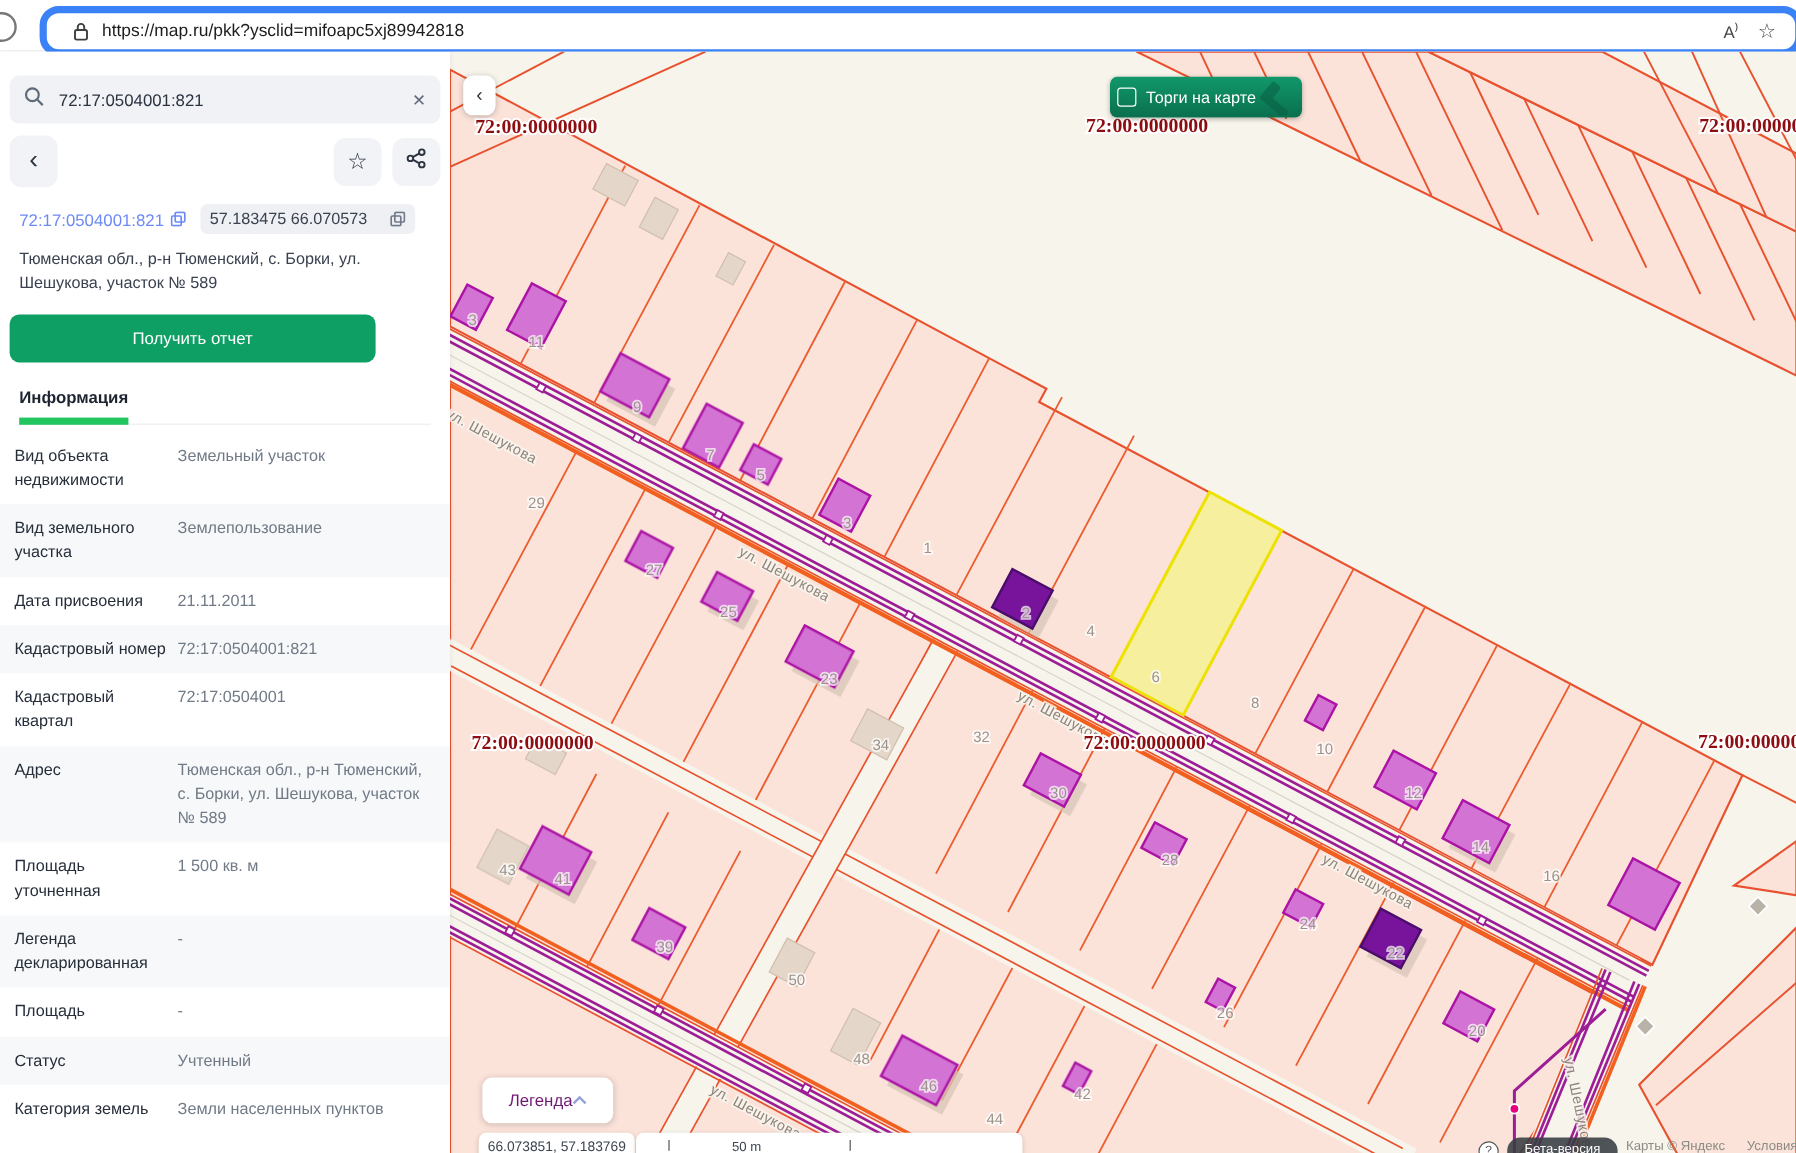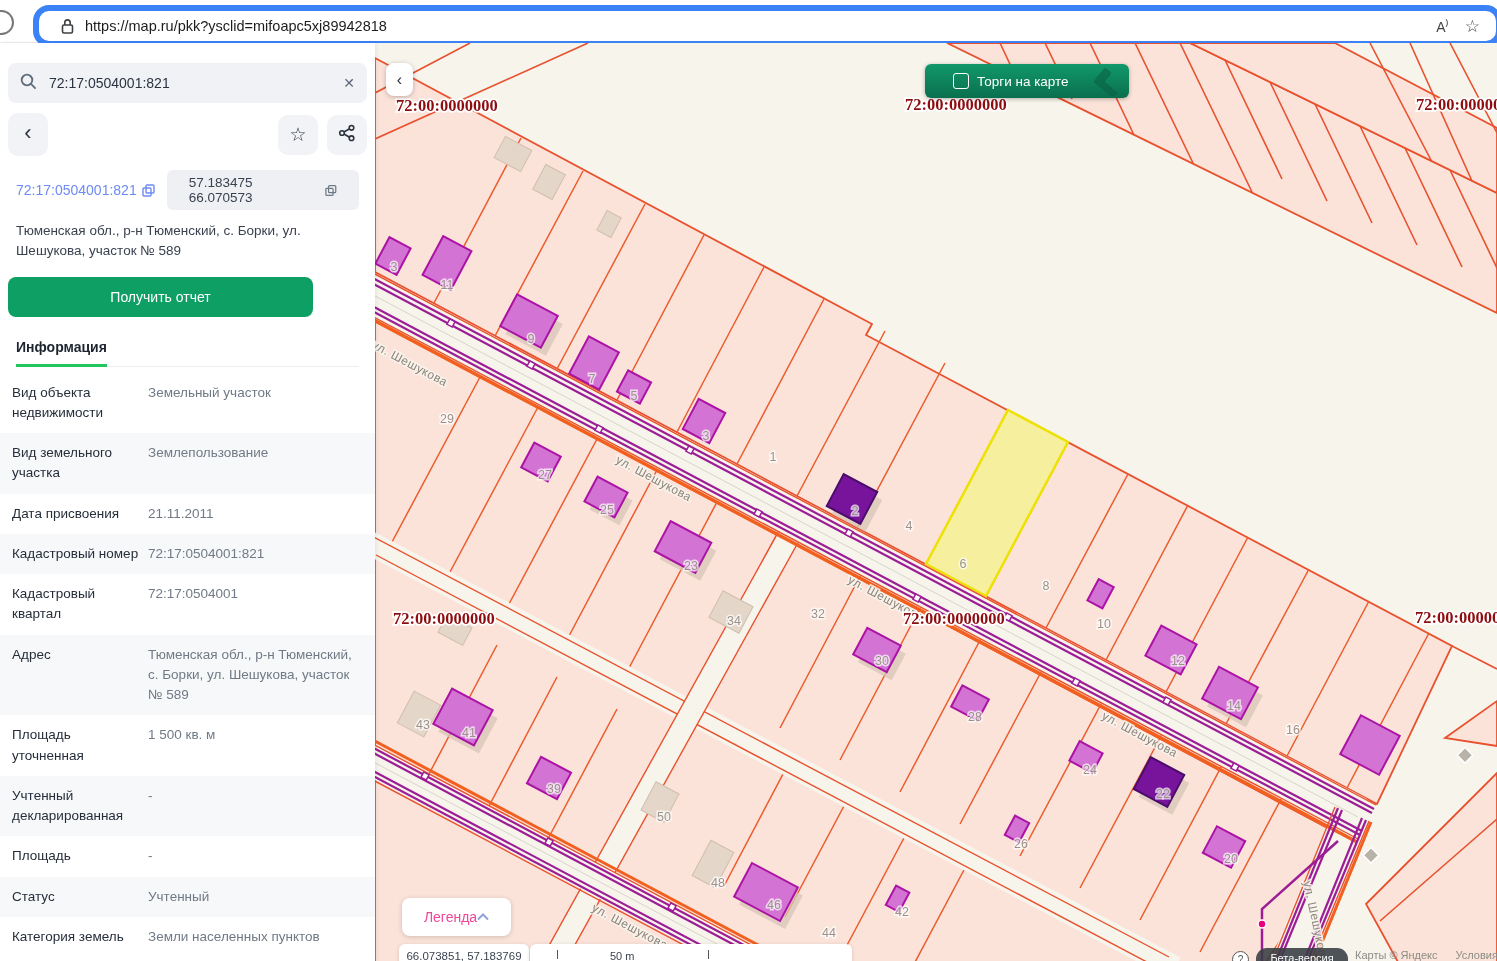--- a/index.html
+++ b/index.html
@@ -23,36 +23,36 @@
   .clear-x{color:#5f6a7a;font-size:14px;cursor:pointer;}
   .actions{margin:10px 8px 0;display:flex;align-items:center;}
   .sq-btn{width:40px;height:40px;background:#f2f3f6;border-radius:10px;display:flex;align-items:center;justify-content:center;color:#2c3440;cursor:pointer;}
   .back-btn{font-size:22px;line-height:1;padding-bottom:3px;}
   .actions .spacer{flex:1;}
   .actions .sq-btn + .sq-btn{margin-left:9px;}
   .star-glyph{font-size:19px;}
   .obj-title{margin:22px 16px 0;font-size:15.5px;font-weight:700;color:#1d2430;}
   .chips{margin:14px 16px 0;display:flex;align-items:center;gap:12px;}
   .cad-link{display:flex;align-items:center;gap:5px;color:#6d8af5;font-size:14px;cursor:pointer;}
-  .coord-chip{display:flex;align-items:center;gap:19px;background:#eef0f4;border-radius:6px;padding:5px 22px;font-size:13.5px;color:#3a4250;}
+  .coord-chip{display:flex;align-items:center;gap:19px;background:#eef0f4;border-radius:6px;padding:5px 8px;font-size:13.5px;color:#3a4250;}
   .address{margin:11px 16px 0;font-size:13.5px;color:#3a4250;line-height:1.5;}
   .report-btn{margin:15px 8px 0;width:305px;height:40px;background:#0e9f64;border:none;border-radius:8px;color:#fff;font:14px "Liberation Sans",sans-serif;cursor:pointer;}
   .tab-row{margin:21px 16px 0;border-bottom:1px solid #eceef2;}
-  .tab{display:inline-block;padding-bottom:9px;margin-bottom:-1px;border-bottom:3px solid #22c55e;font-size:14px;font-weight:700;color:#1d2430;cursor:pointer;}
+  .tab{display:inline-block;padding-bottom:9px;margin-bottom:-1px;border-bottom:6px solid #22c55e;font-size:14px;font-weight:700;color:#1d2430;cursor:pointer;}
   .info-table{margin-top:6px;}
   .info-row{display:flex;padding:10px 12px;align-items:flex-start;}
   .info-row.alt{background:#f7f8fa;}
   .info-label{width:128px;min-width:128px;font-size:13.5px;color:#262e3a;line-height:1.5;}
   .info-value{flex:1;font-size:13.5px;color:#707a86;line-height:1.5;padding-left:8px;}
   
   .collapse-btn{position:absolute;left:11px;top:20px;width:27px;height:33px;background:#fff;border-radius:8px;box-shadow:0 1px 5px rgba(0,0,0,.25);display:flex;align-items:center;justify-content:center;font-size:16px;color:#2a3038;cursor:pointer;z-index:10;}
-  .torgi-btn{position:absolute;left:550px;top:21px;width:148px;height:34px;border-radius:6px;background:linear-gradient(180deg,#11986a,#0a6f4e);box-shadow:0 1px 4px rgba(0,0,0,.3);display:flex;align-items:center;padding:0 28px;gap:8px;color:#fff;font-size:13.5px;cursor:pointer;z-index:10;overflow:hidden;}
+  .torgi-btn{position:absolute;left:550px;top:21px;width:148px;height:34px;border-radius:6px;background:linear-gradient(180deg,#11986a,#0a6f4e);box-shadow:0 1px 4px rgba(0,0,0,.3);display:flex;align-items:center;padding:0 6px;gap:8px;color:#fff;font-size:13.5px;cursor:pointer;z-index:10;overflow:hidden;}
   .torgi-check{width:14px;height:14px;border:1.5px solid #fff;border-radius:3px;}
   .torgi-gavel{position:absolute;right:6px;top:2px;opacity:.55;}
-  .legend-btn{position:absolute;left:27px;top:855px;width:109px;height:38px;background:#fff;border-radius:8px;box-shadow:0 1px 5px rgba(0,0,0,.18);display:flex;align-items:center;justify-content:center;gap:0;font-size:14px;color:#ec4899;cursor:pointer;z-index:10;}
+  .legend-btn{position:absolute;left:27px;top:855px;width:109px;height:38px;background:#fff;border-radius:8px;box-shadow:0 1px 5px rgba(0,0,0,.18);display:flex;align-items:center;justify-content:center;gap:0;font-size:14px;color:#701a75;cursor:pointer;z-index:10;}
   .coords-chip{position:absolute;left:24px;top:901px;width:130px;height:26px;background:#fff;border-radius:6px;box-shadow:0 1px 4px rgba(0,0,0,.15);font-size:11.5px;color:#3c4450;text-align:center;padding-top:6px;z-index:10;}
   .scale-chip{position:absolute;left:155px;top:901px;width:322px;height:26px;background:#fff;border-radius:6px;box-shadow:0 1px 4px rgba(0,0,0,.15);font-size:11px;color:#3c4450;z-index:10;}
   .scale-chip .tick{position:absolute;top:6px;width:1px;height:9px;background:#555;}
   .scale-chip .t1{left:27px;} .scale-chip .t2{left:178px;}
   .scale-chip .lbl{position:absolute;left:80px;top:6px;}
   .beta-pill{position:absolute;left:881px;top:905px;width:92px;height:22px;background:rgba(55,60,66,.88);border-radius:11px;color:#fff;font-size:11px;text-align:center;padding-top:4px;z-index:10;}
   .help-circle{position:absolute;left:857px;top:908px;width:15px;height:15px;border:1.5px solid #555;border-radius:50%;background:#fff;font-size:10px;color:#555;text-align:center;line-height:15px;z-index:10;}
   .attribution{position:absolute;left:980px;top:906px;font-size:11px;color:#8c8c85;z-index:10;white-space:nowrap;}
   .attribution span{margin-right:18px;}
   
@@ -162,21 +162,21 @@
         </div>
         <div class="info-row alt">
           <div class="info-label">Адрес</div>
           <div class="info-value">Тюменская обл.,  р-н Тюменский,  с. Борки,  ул. Шешукова, участок № 589</div>
         </div>
         <div class="info-row">
           <div class="info-label">Площадь уточненная</div>
           <div class="info-value">1 500 кв. м</div>
         </div>
         <div class="info-row alt">
-          <div class="info-label">Учтенный декларированная</div>
+          <div class="info-label">Легенда декларированная</div>
           <div class="info-value">-</div>
         </div>
         <div class="info-row">
           <div class="info-label">Площадь</div>
           <div class="info-value">-</div>
         </div>
         <div class="info-row alt">
           <div class="info-label">Статус</div>
           <div class="info-value">Учтенный</div>
         </div>

